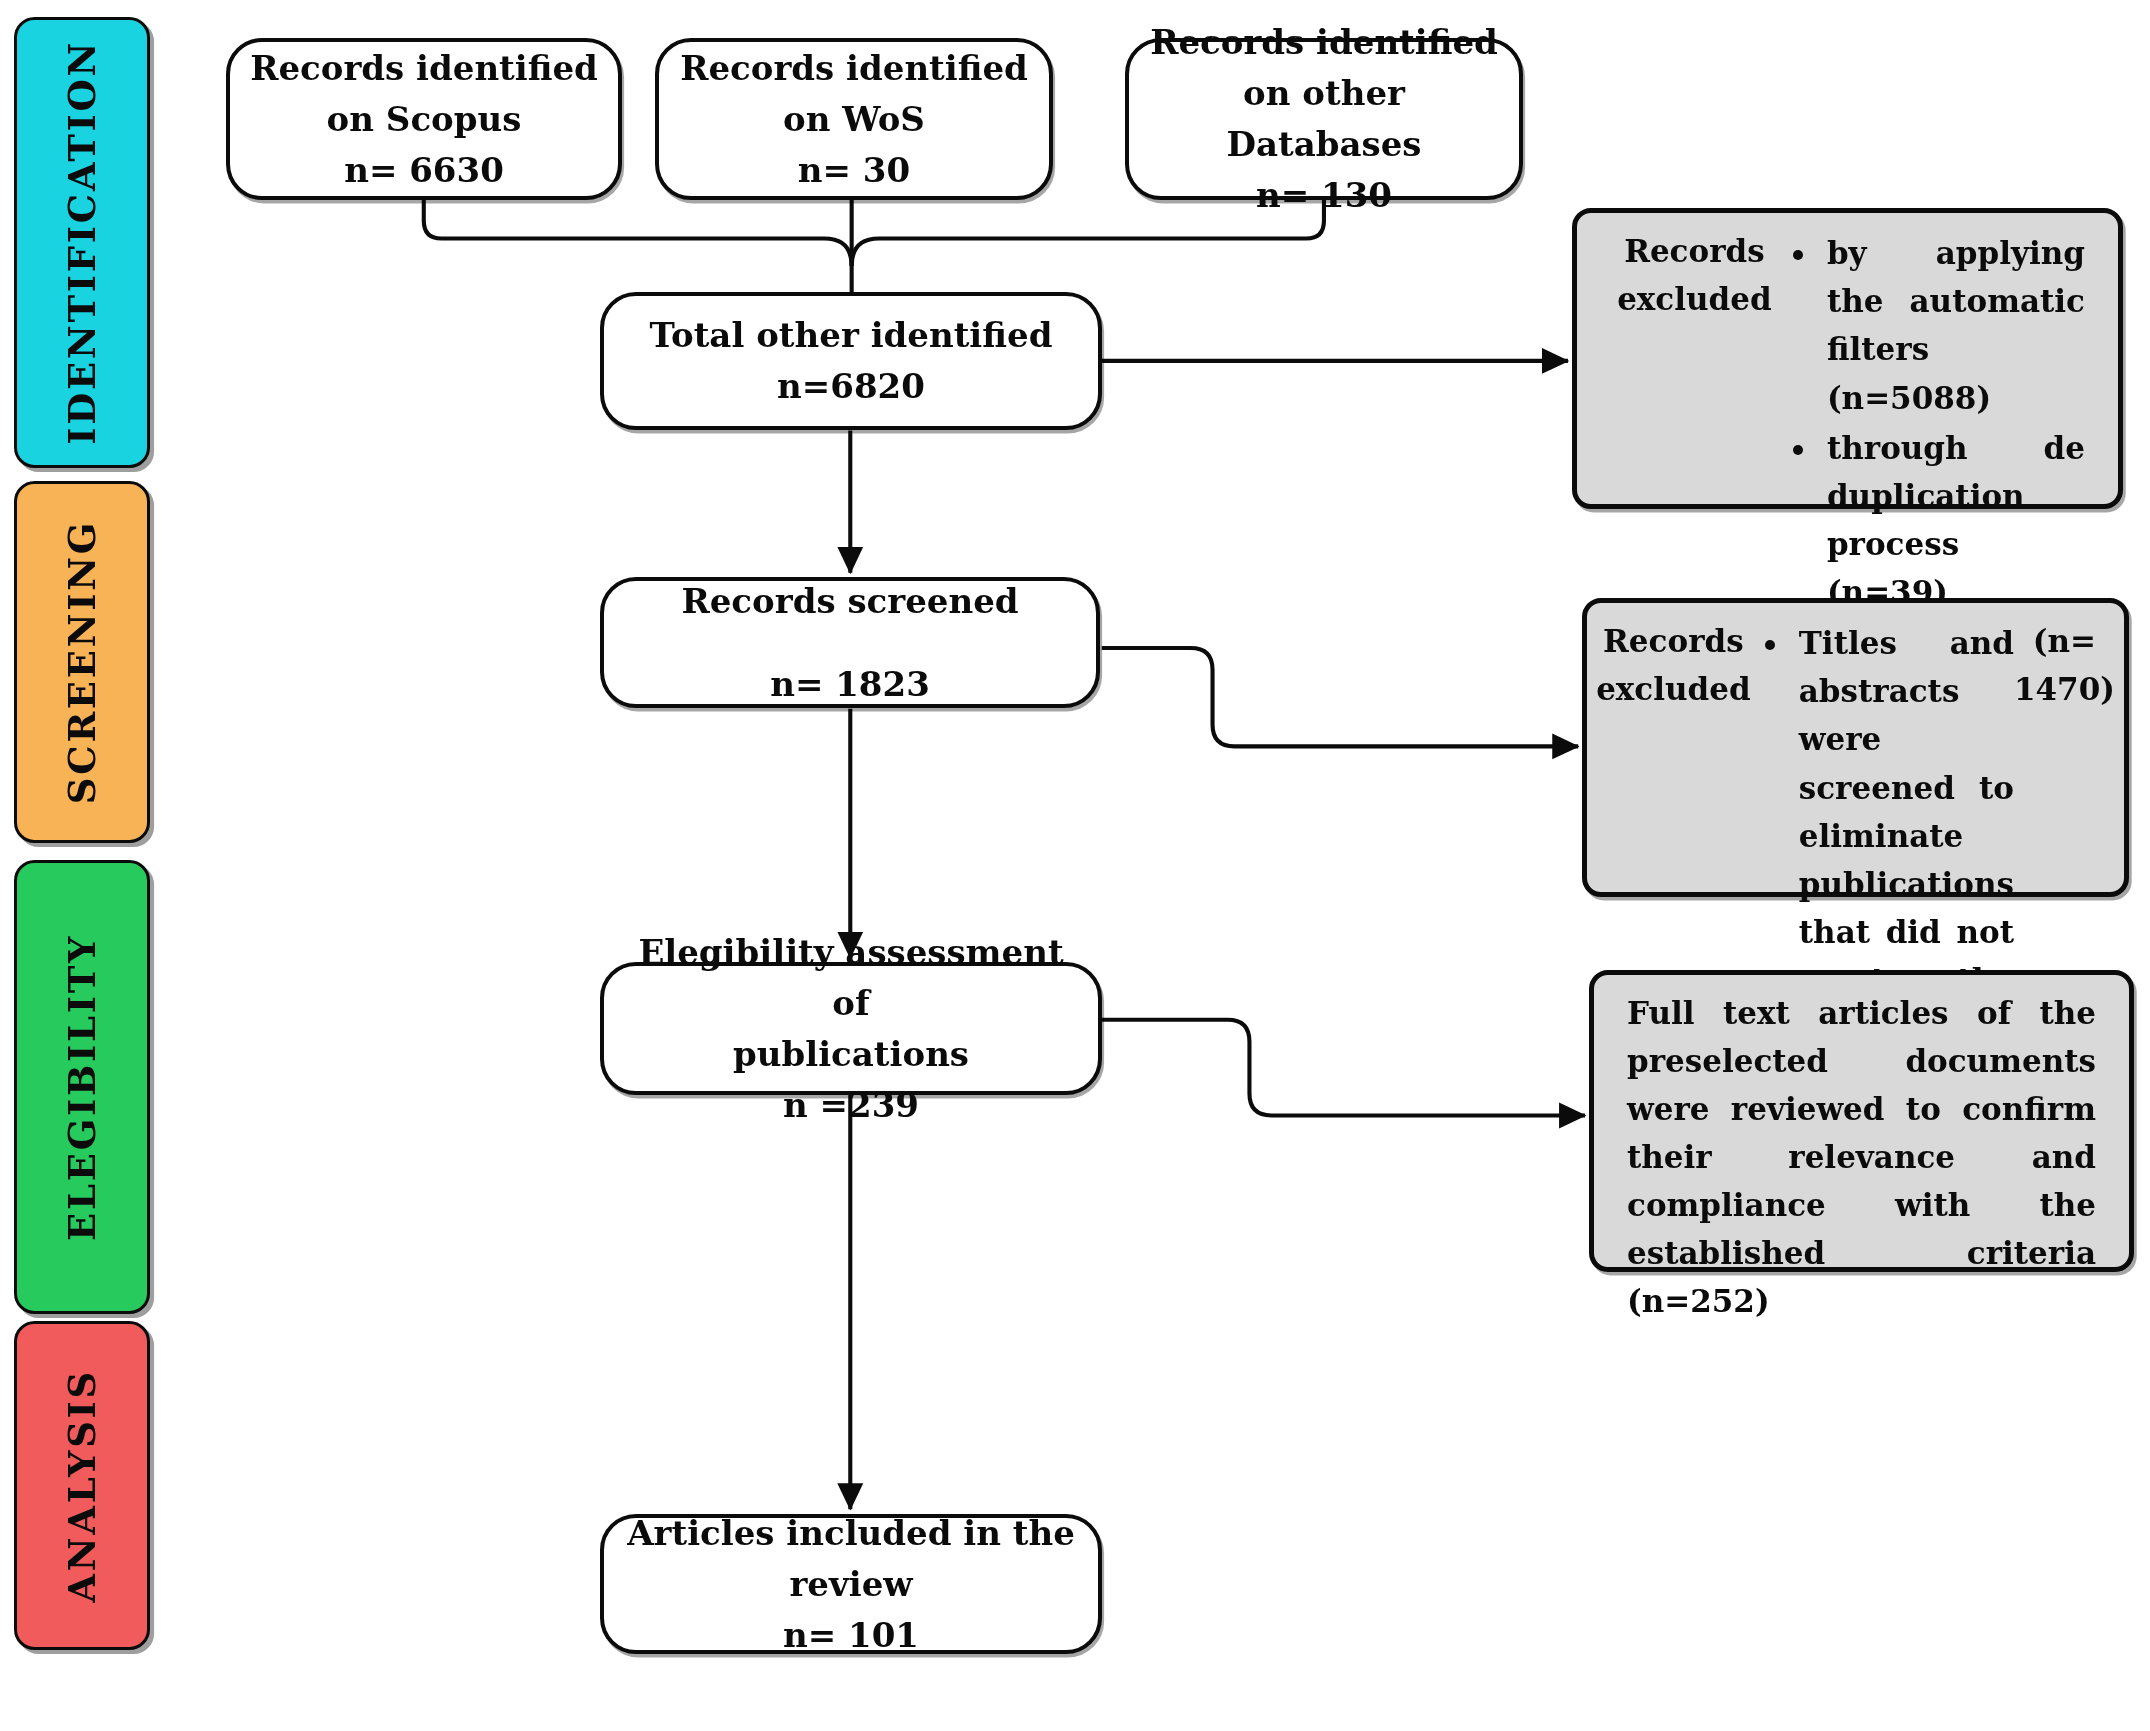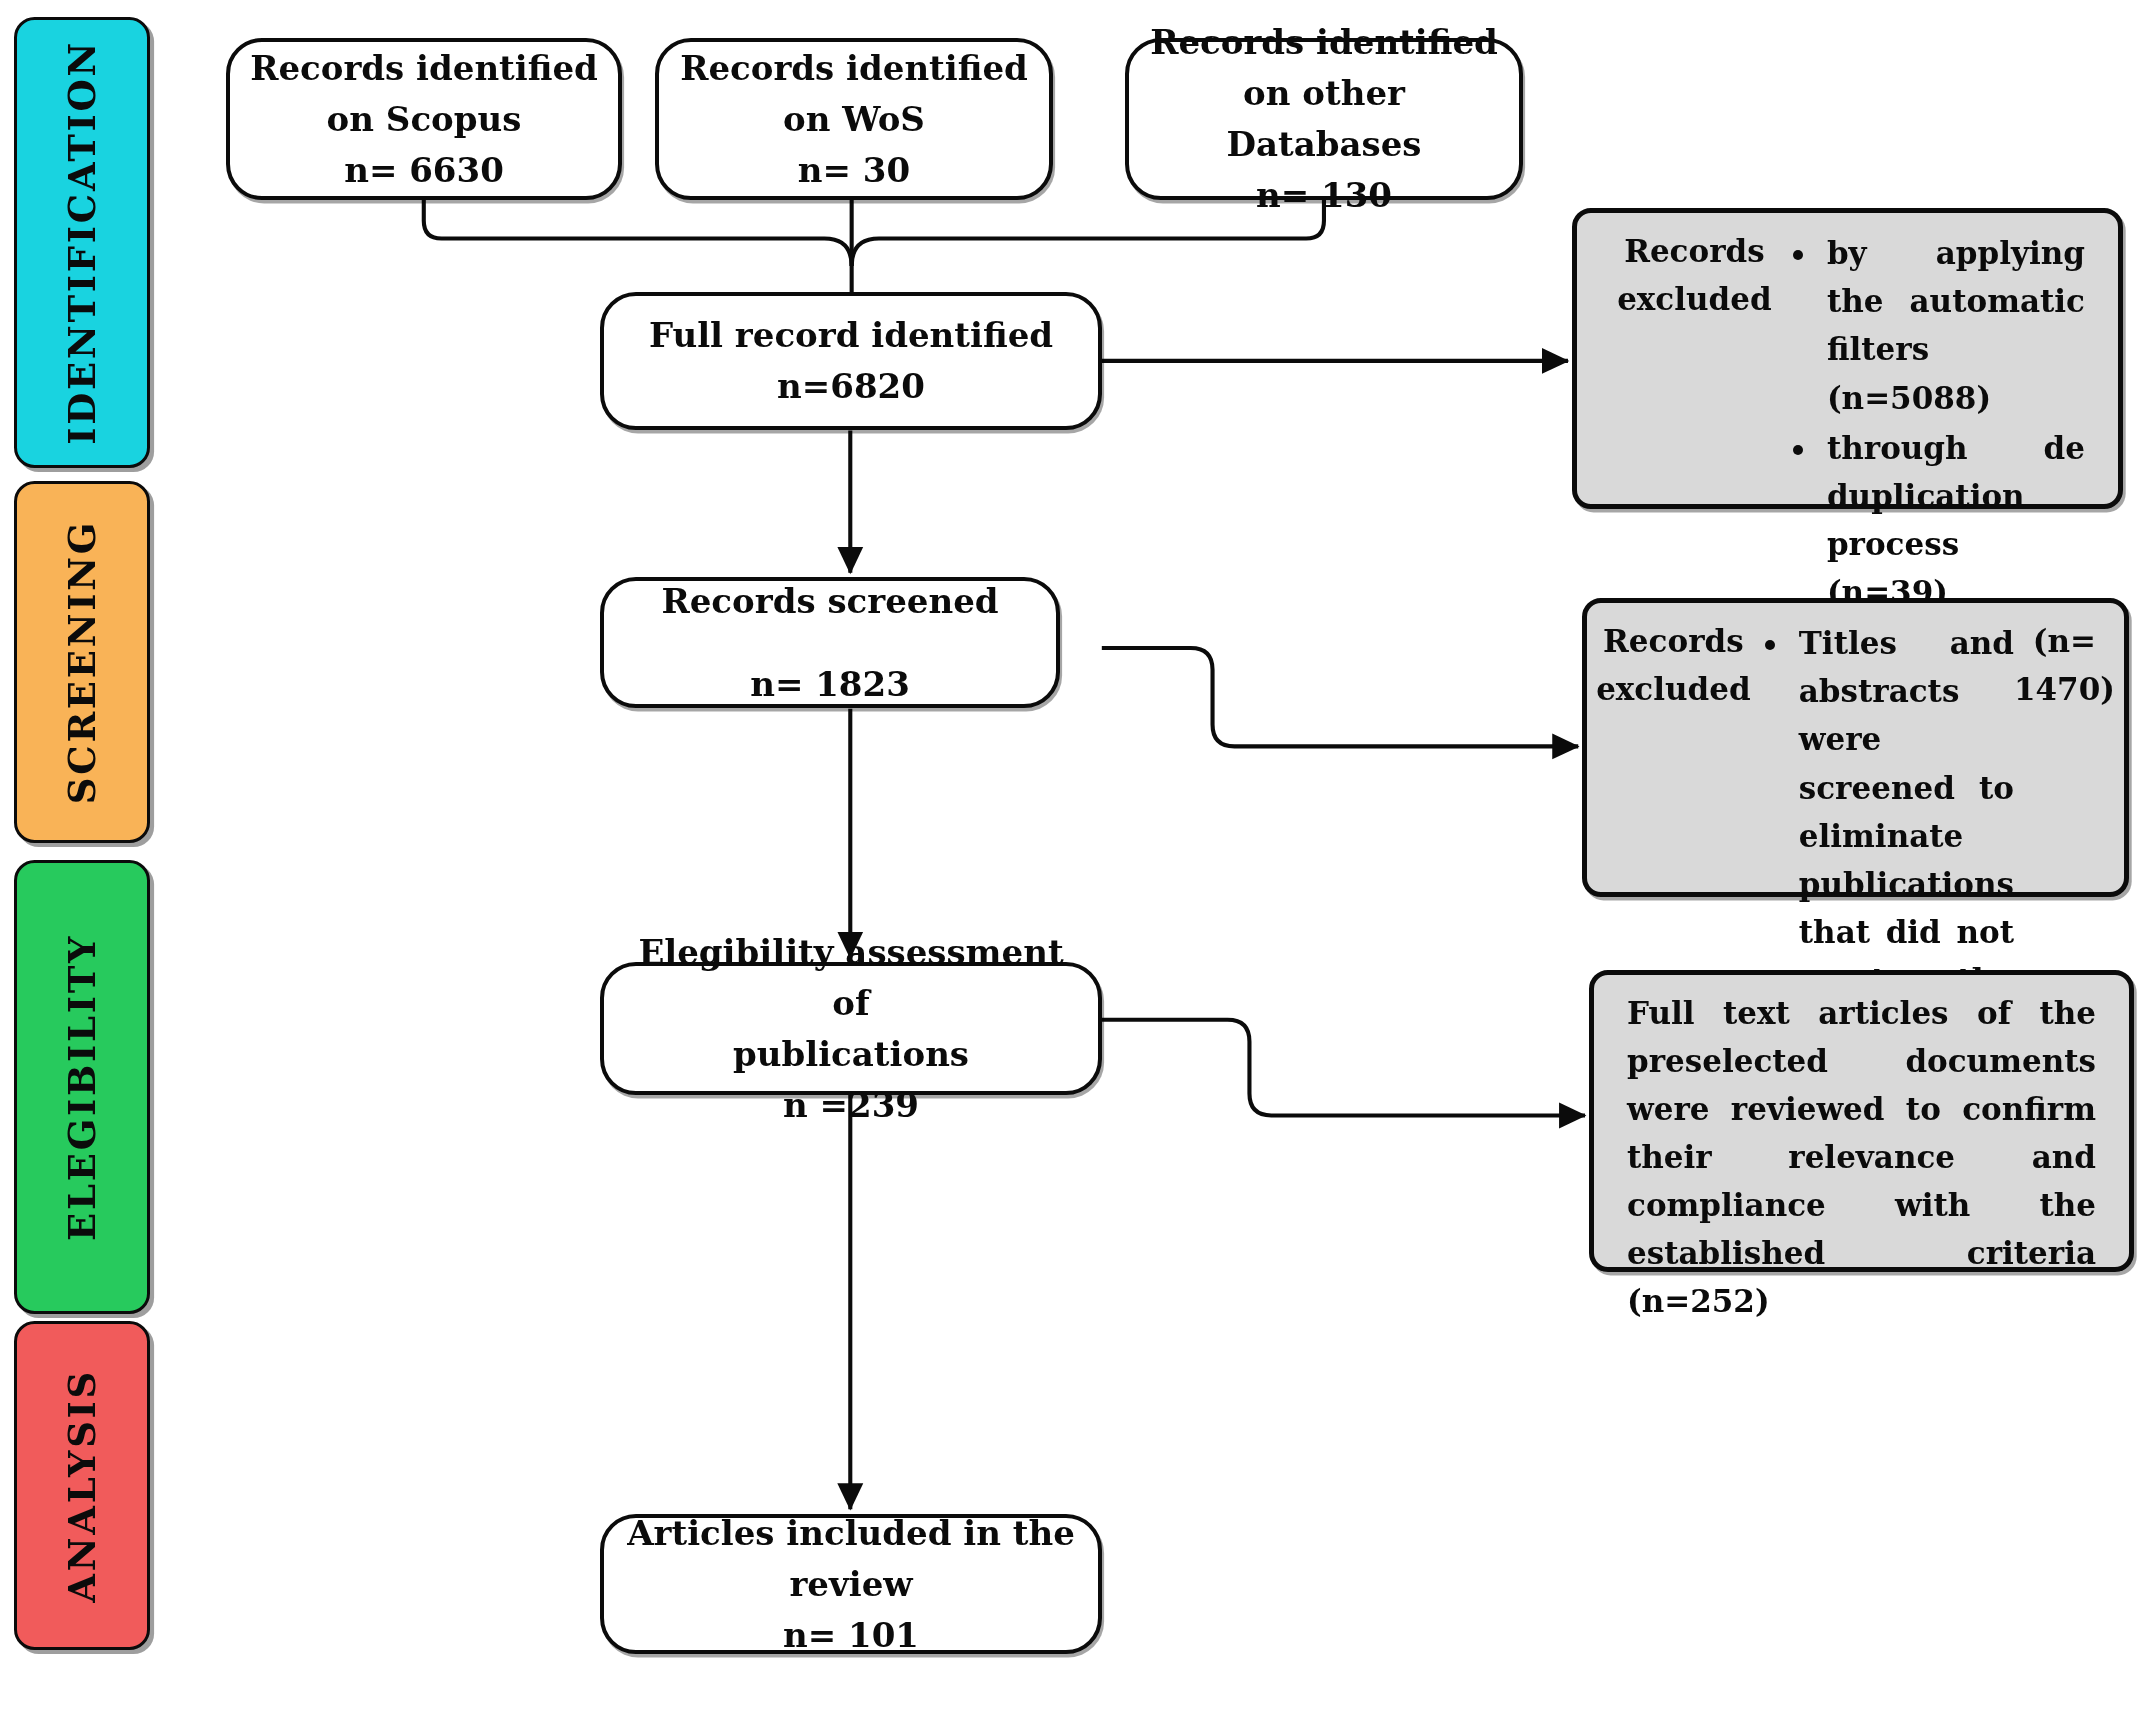--- a/index.html
+++ b/index.html
@@ -93,24 +93,24 @@
   <div>on WoS</div>
   <div>n= 30</div>
 </div>
 <div class="fbox" style="left:1125px;top:38px;width:398px;height:162px;">
   <div>Records identified</div>
   <div>on other Databases</div>
   <div>n= 130</div>
 </div>
 
 <div class="fbox" style="left:600px;top:292px;width:502px;height:138px;">
-  <div>Full record identified</div>
+  <div>Total other identified</div>
   <div>n=6820</div>
 </div>
-<div class="fbox" style="left:600px;top:577px;width:460px;height:131px;gap:32px;">
+<div class="fbox" style="left:600px;top:577px;width:500px;height:131px;gap:32px;">
   <div>Records screened</div>
   <div>n= 1823</div>
 </div>
 <div class="fbox" style="left:600px;top:962px;width:502px;height:133px;">
   <div>Elegibility assessment of</div>
   <div>publications</div>
   <div>n =239</div>
 </div>
 <div class="fbox" style="left:600px;top:1514px;width:502px;height:140px;align-items:center;">
   <div>Articles included in the</div>

